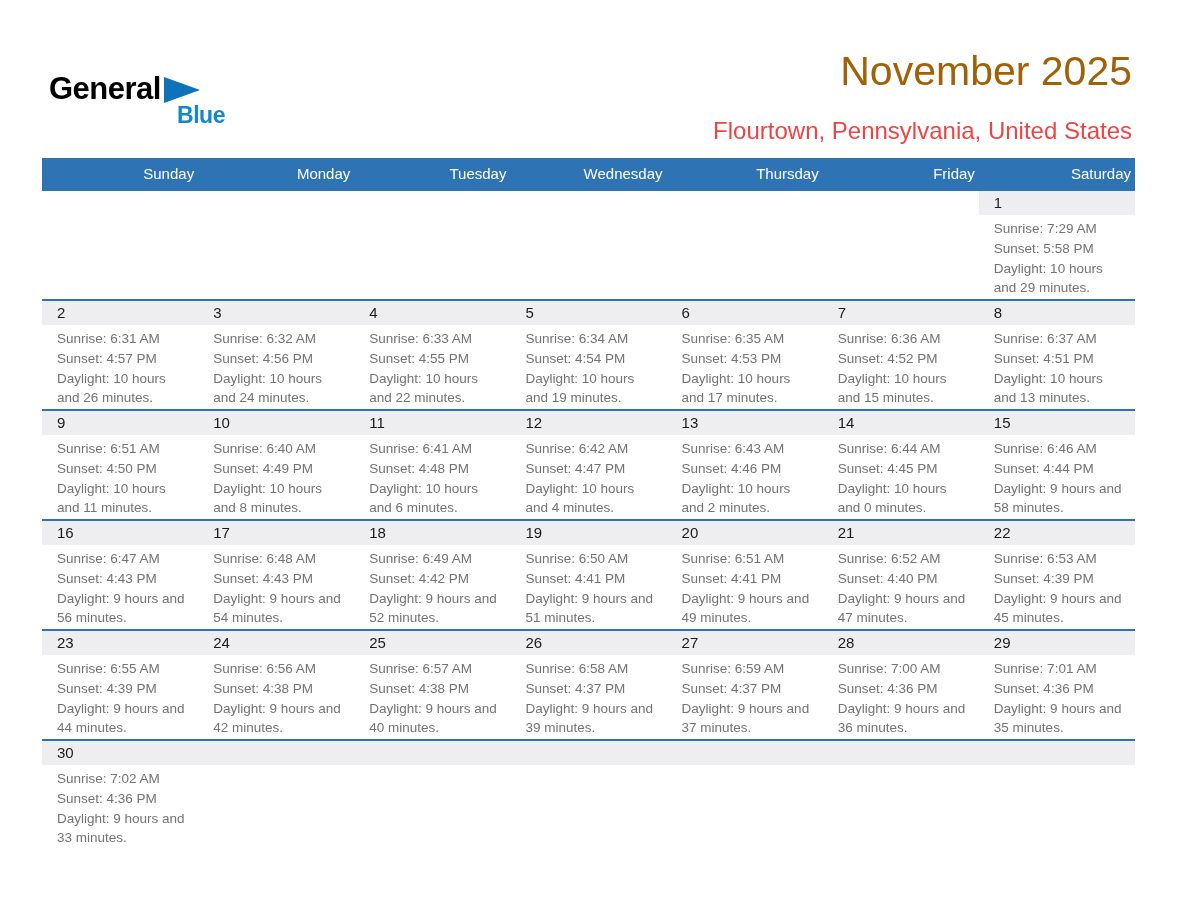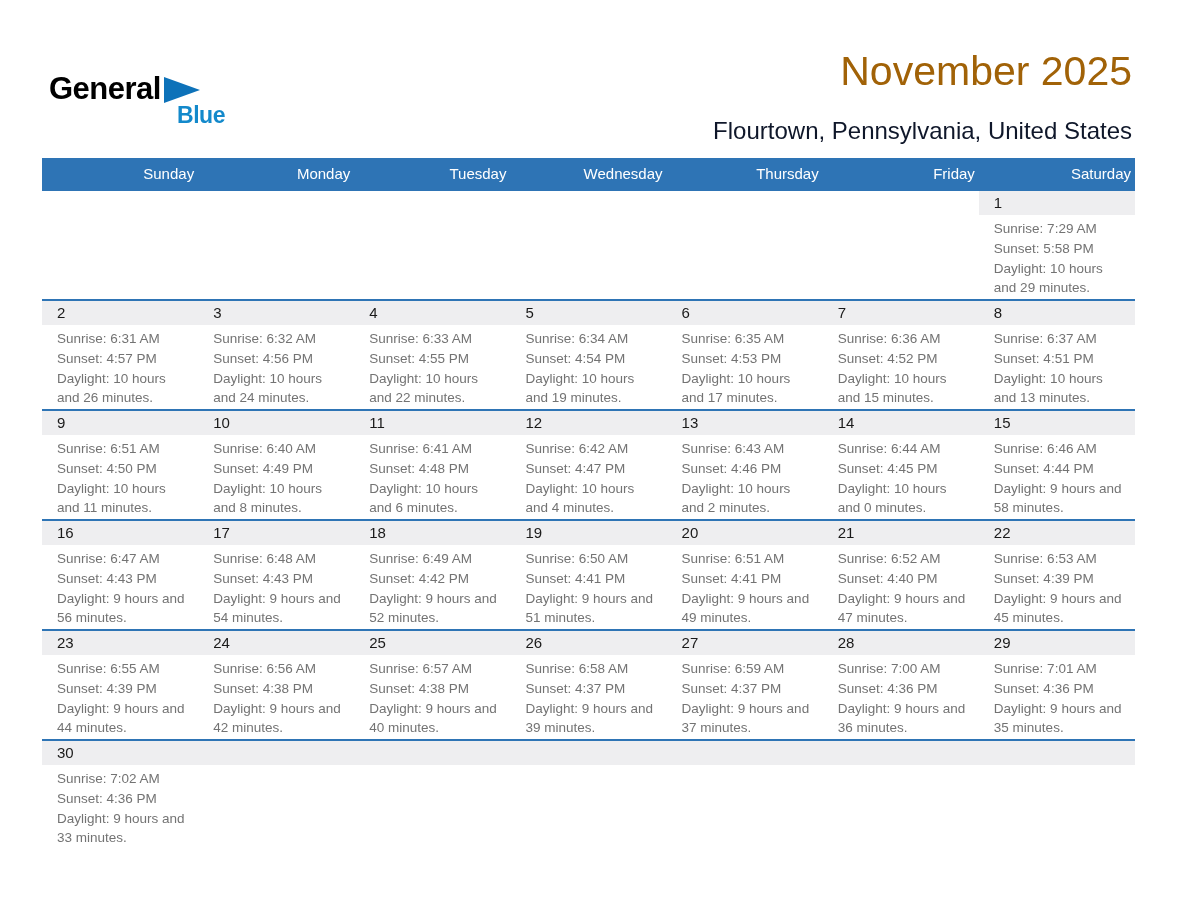--- a/index.html
+++ b/index.html
@@ -23,21 +23,21 @@
     font-size: 23px; font-weight: 700; letter-spacing: -0.5px;
     line-height: 28px; margin-left: 84px; margin-top: -3px; text-align: center;
   }
   .month-title {
     position: absolute; top: 48px; right: 56px;
     font-size: 41px; line-height: 46px; color: #a16207;
     text-align: right; font-weight: 400;
   }
   .location-subtitle {
     position: absolute; top: 117px; right: 56px;
-    font-size: 24px; line-height: 28px; color: #0f172a;
+    font-size: 24px; line-height: 28px; color: #ef4444;
     text-align: right; font-weight: 400;
   }
 
   
   table.calendar {
     position: absolute; left: 42px; top: 158px;
     width: 1093px; border-collapse: collapse; table-layout: fixed;
   }
   table.calendar thead th {
     background: #2e74b5; color: #ffffff;

